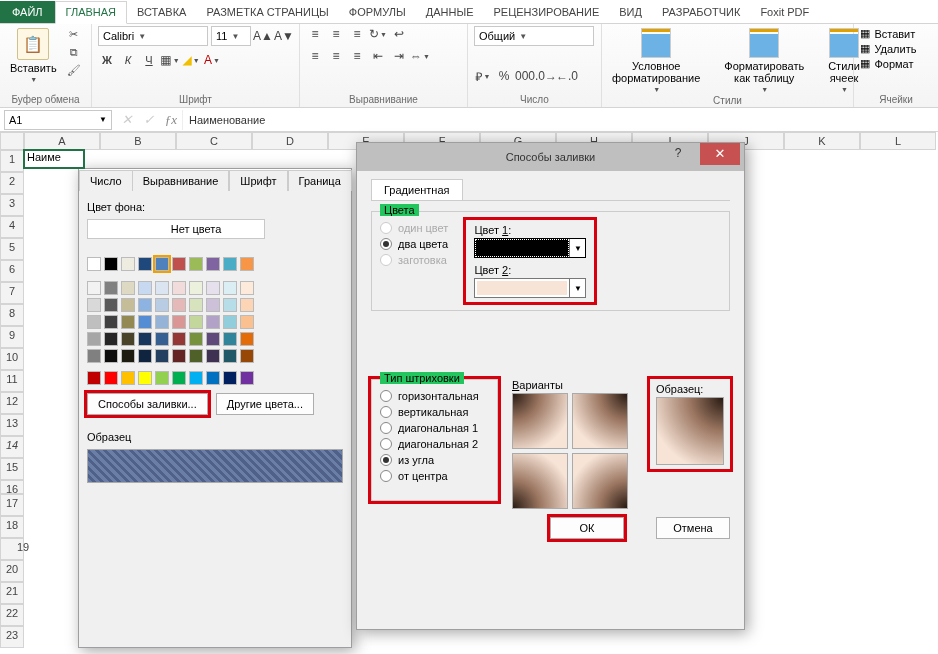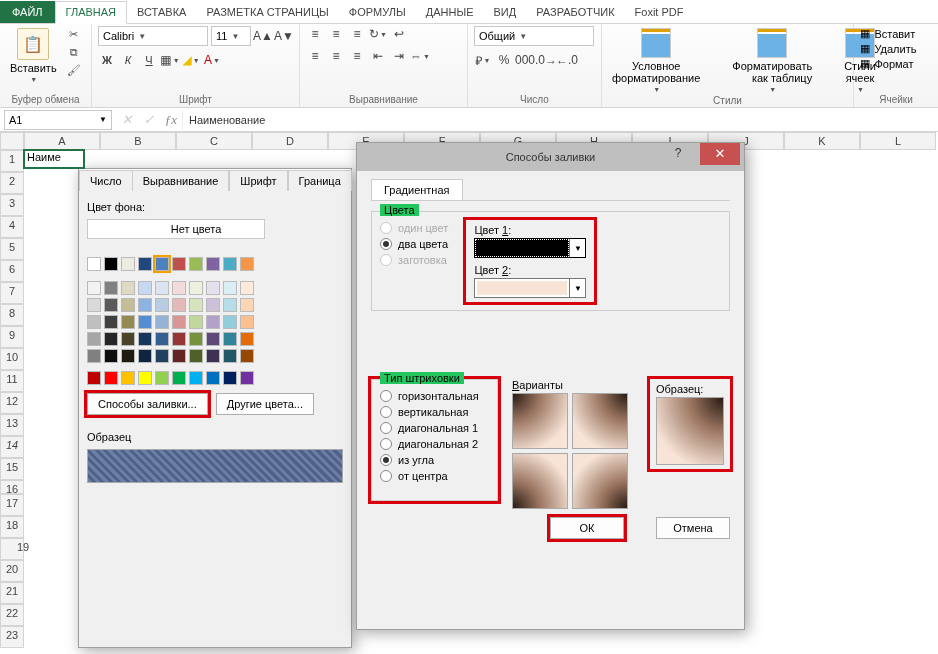--- a/index.html
+++ b/index.html
@@ -121,20 +121,21 @@
 </head>
 <body>
 
 <div class="tabs">
   <div class="tab file">ФАЙЛ</div>
   <div class="tab active">ГЛАВНАЯ</div>
   <div class="tab">ВСТАВКА</div>
   <div class="tab">РАЗМЕТКА СТРАНИЦЫ</div>
   <div class="tab">ФОРМУЛЫ</div>
   <div class="tab">ДАННЫЕ</div>
+  <div class="tab">РЕЦЕНЗИРОВАНИЕ</div>
   <div class="tab">ВИД</div>
   <div class="tab">РАЗРАБОТЧИК</div>
   <div class="tab">Foxit PDF</div>
 </div>
 
 <div class="ribbon">
 
   <div class="ribbon-group" style="width:92px">
     <div class="group-body">
       <div class="big-btn">
@@ -198,46 +199,46 @@
         <div class="ico">≡</div>
         <div class="ico">⇤</div>
         <div class="ico">⇥</div>
         <div class="ico">⇔<span class="dropdown-arrow">▼</span></div>
       </div>
     </div>
     <div class="group-label">Выравнивание</div>
   </div>
 
   <div class="ribbon-group" style="width:134px">
-    <div class="group-body col" style="gap:6px;width:100%">
+    <div class="group-body col" style="gap:22px;width:100%">
       <div class="combo" style="width:120px">
           <span>Общий</span>
           <span class="arr">▼</span>
         </div>
       <div class="row">
         <div class="ico">₽<span class="dropdown-arrow">▼</span></div>
         <div class="ico">%</div>
         <div class="ico">000</div>
         <div class="ico">.0→</div>
         <div class="ico">←.0</div>
       </div>
     </div>
     <div class="group-label">Число</div>
   </div>
 
   <div class="ribbon-group" style="width:252px">
-    <div class="group-body" style="gap:24px">
+    <div class="group-body" style="gap:16px">
       <div class="big-btn styles-big">
         <div class="ico-grid"></div>
         <span style="text-align:center;max-width:90px">Условное форматирование</span>
           <span class="dropdown-arrow">▼</span>
       </div>
       <div class="big-btn styles-big">
         <div class="ico-grid"></div>
-        <span style="text-align:right;max-width:82px">Форматировать как таблицу</span>
+        <span style="text-align:center;max-width:82px">Форматировать как таблицу</span>
           <span class="dropdown-arrow">▼</span>
       </div>
       <div class="big-btn styles-big">
         <div class="ico-grid"></div>
         <span style="text-align:center;max-width:44px">Стили ячеек</span>
           <span class="dropdown-arrow">▼</span>
       </div>
     </div>
     <div class="group-label">Стили</div>
   </div>

